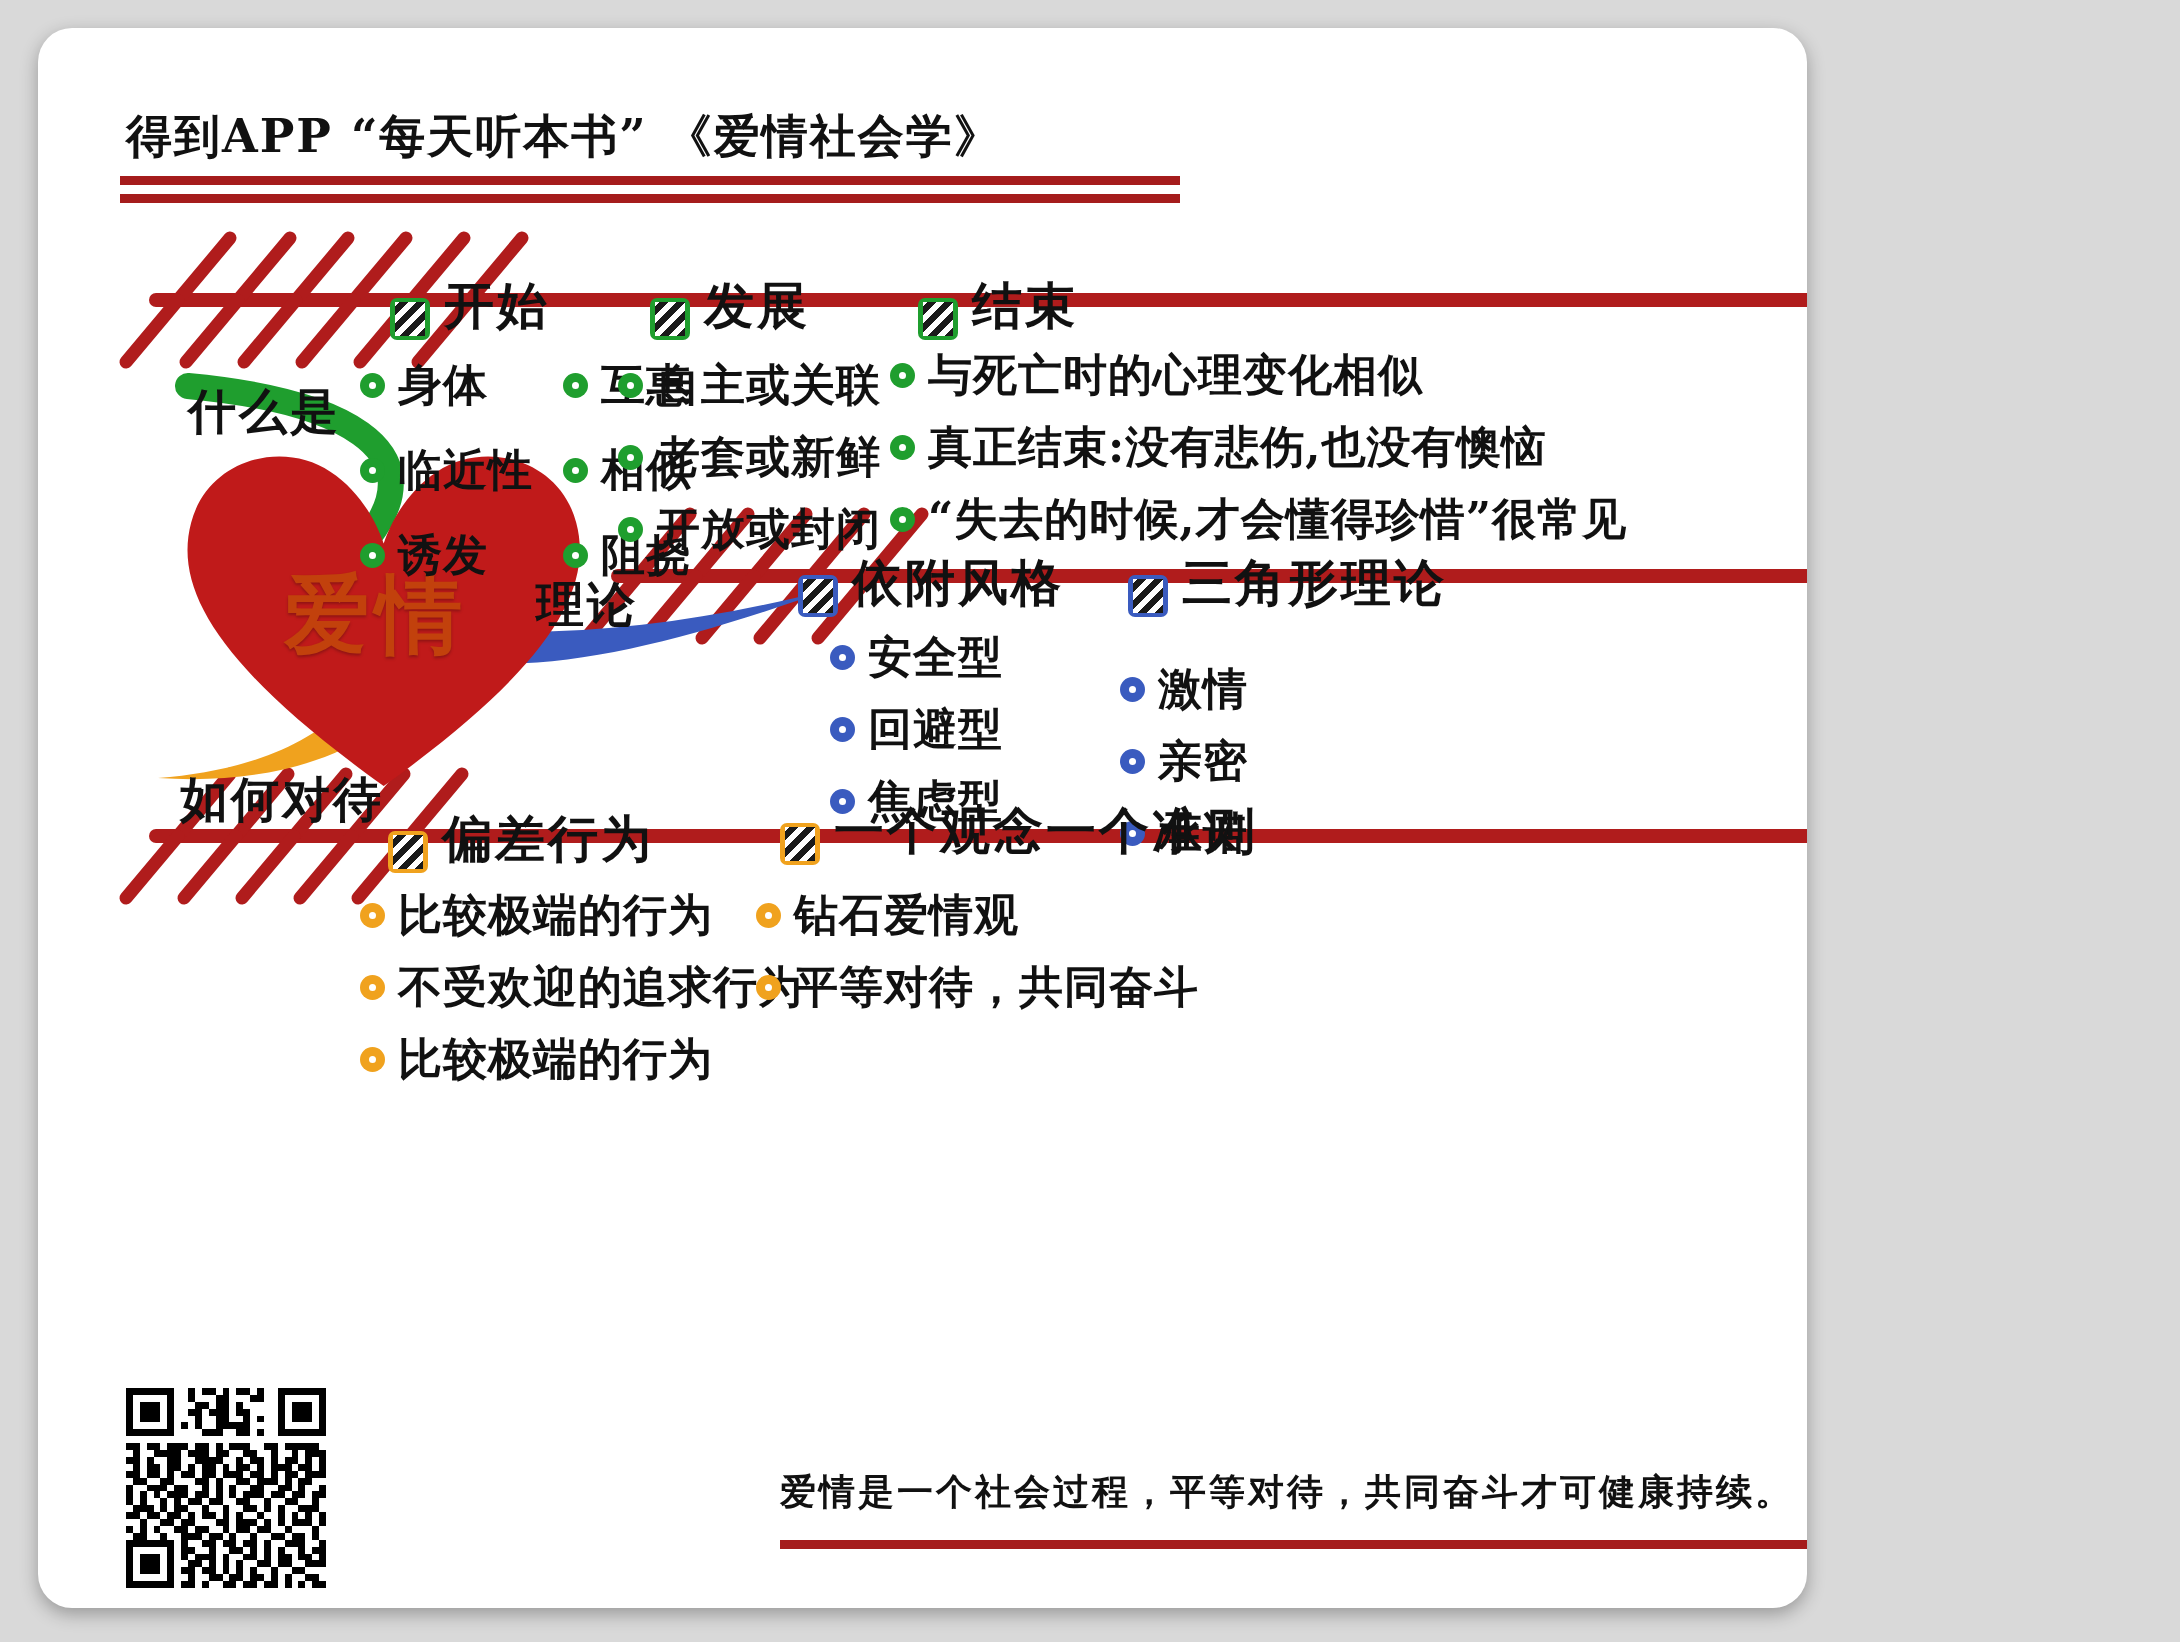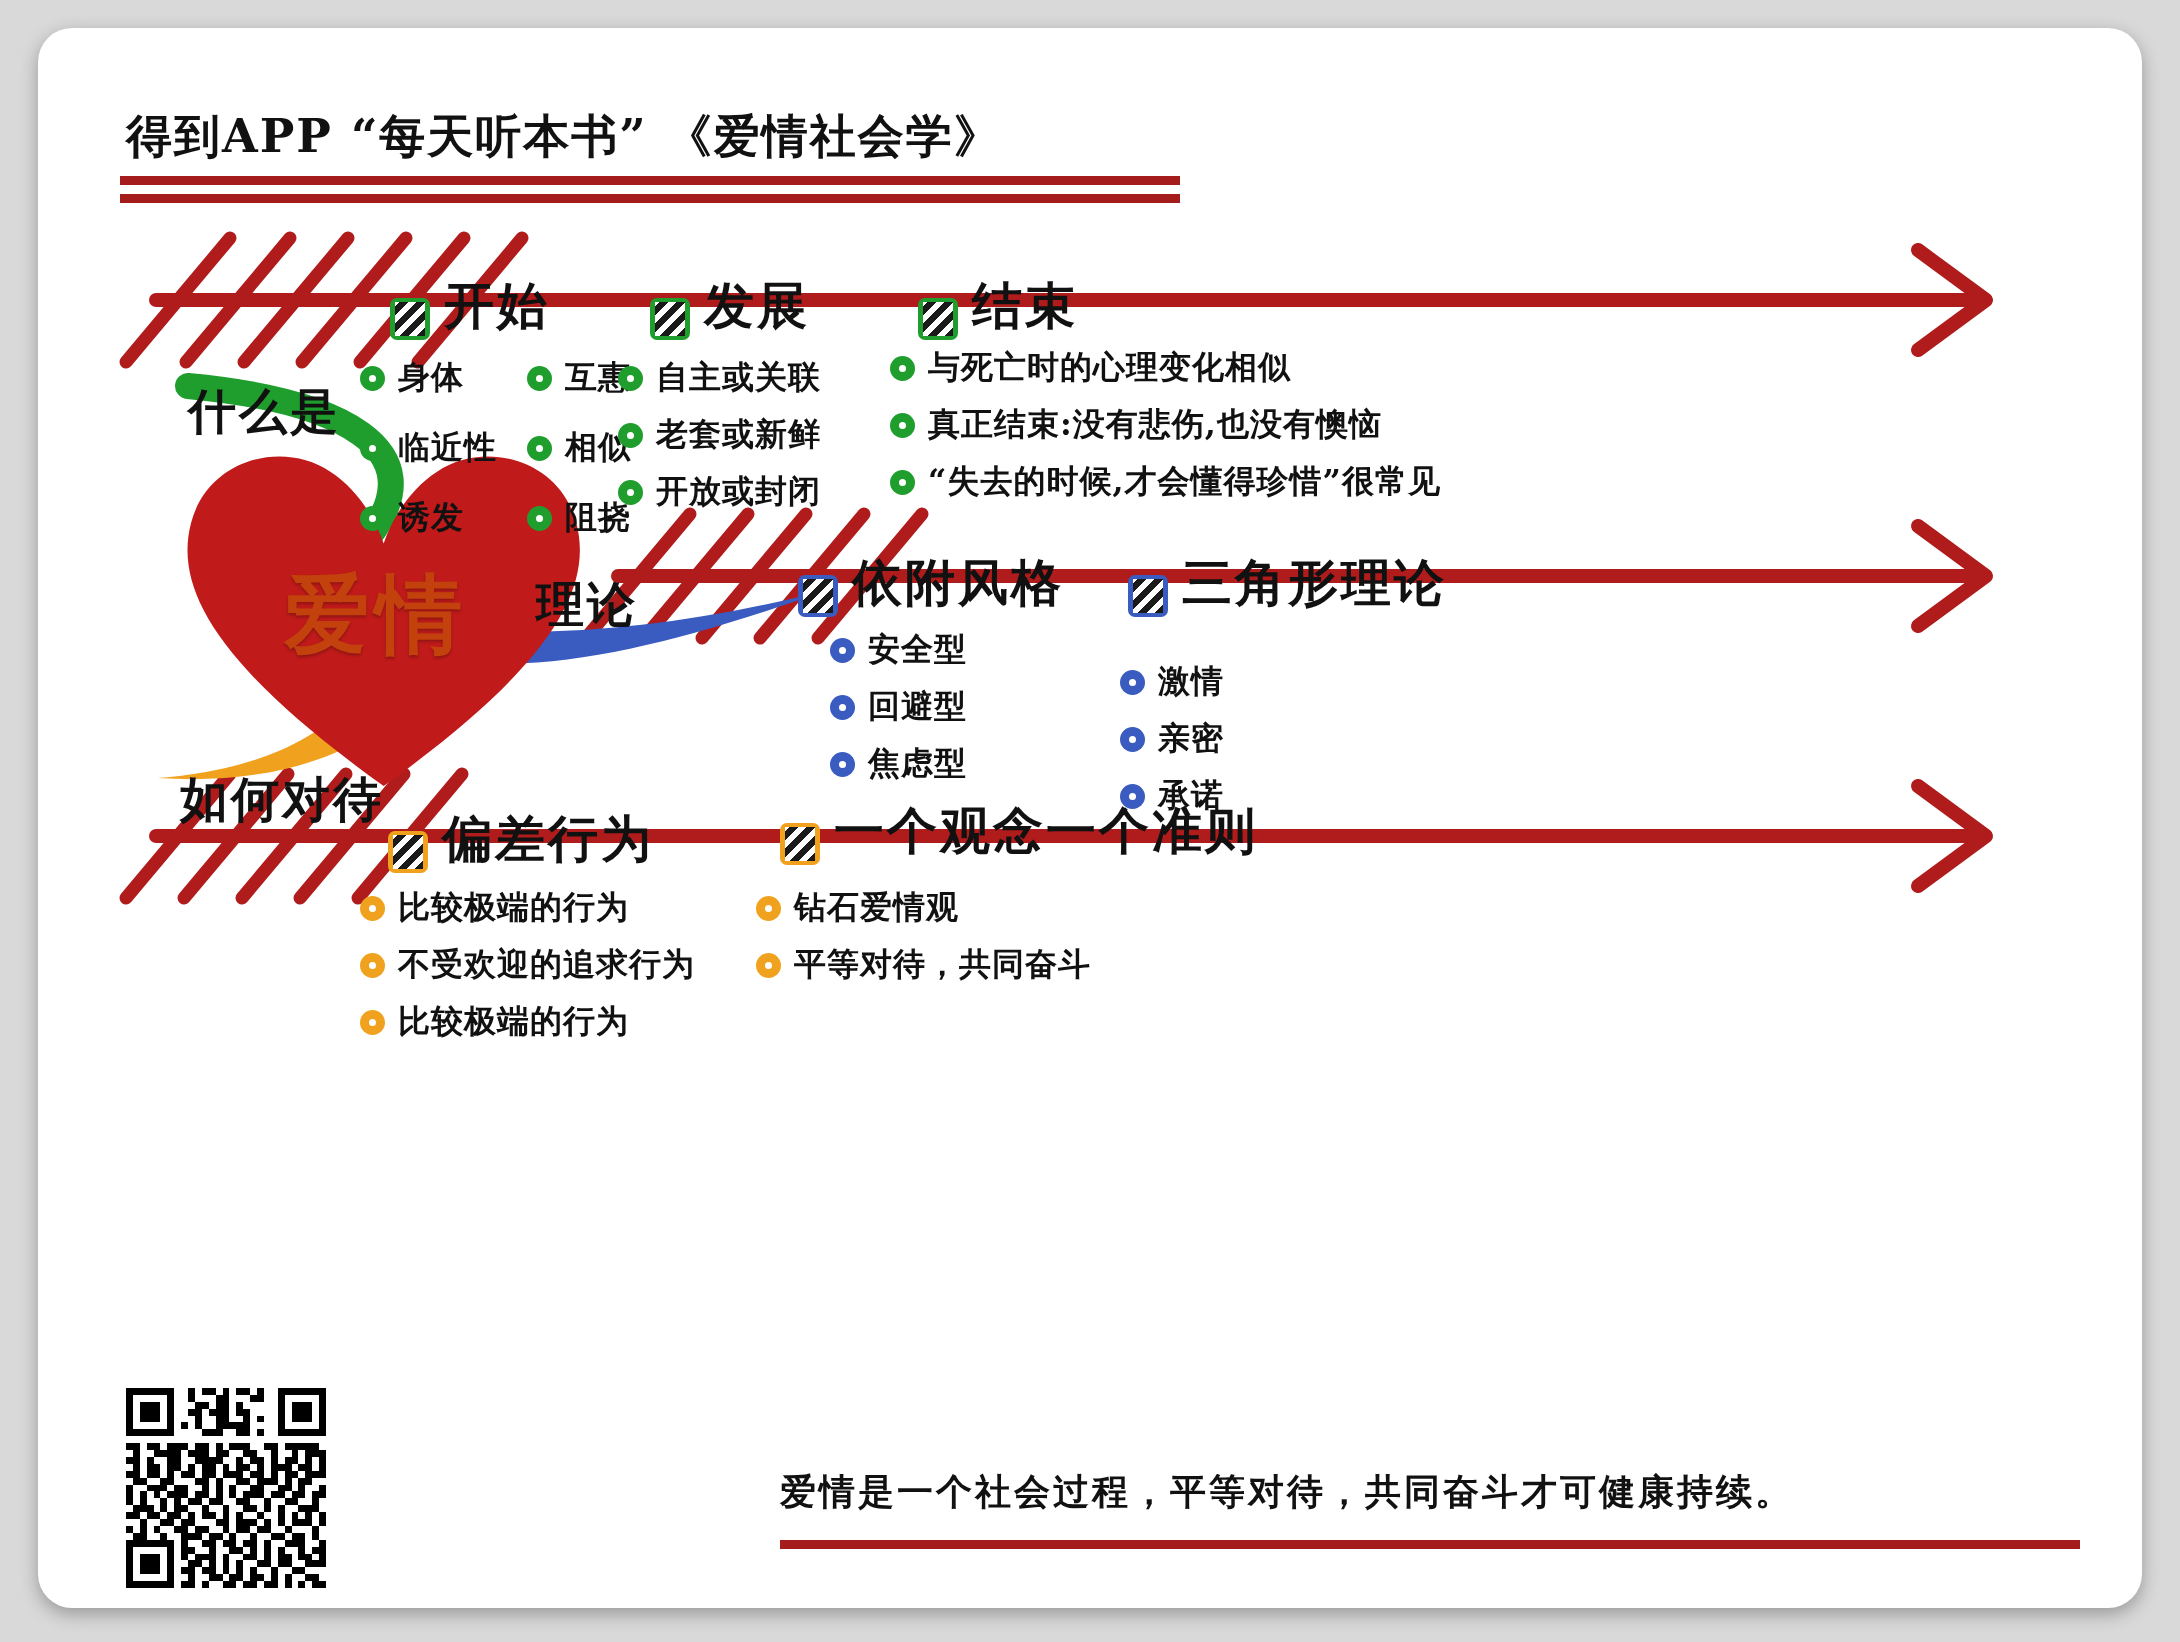--- a/index.html
+++ b/index.html
@@ -1,18 +1,18 @@
 <!DOCTYPE html>
 <html><head>
 <meta charset="utf-8">
 <style>
   html,body{margin:0;padding:0;background:#d8d8d8;}
   body{font-family:"DejaVu Sans","Liberation Sans",sans-serif;}
   #page{position:relative;width:2180px;height:1642px;background:#d9d9d9;overflow:hidden;}
-  #card{position:absolute;left:38px;top:28px;width:2104px;height:1580px;background:#fff;
+  #card{position:absolute;left:38px;top:28px;width:1769px;height:1580px;background:#fff;
         border-radius:34px;box-shadow:0 6px 18px rgba(0,0,0,.30);overflow:hidden;}
 
   
   .hdr-text{position:absolute;left:88px;top:78px;font-size:46px;color:#111;white-space:nowrap;
             font-family:"DejaVu Serif","Liberation Serif",serif;font-weight:700;letter-spacing:2px;}
   .hdr-rule{position:absolute;left:82px;width:1060px;height:9px;background:#a51c1c;}
   .hdr-rule.r1{top:148px;}
   .hdr-rule.r2{top:166px;}
 
   
@@ -35,21 +35,21 @@
     background:repeating-linear-gradient(-45deg,#1a1a1a 0 6px,#fff 6px 12px);}
   .topic-label{font-size:50px;color:#111;font-weight:700;letter-spacing:3px;
                font-family:"DejaVu Serif","Liberation Serif",serif;}
 
   
   .blist{position:absolute;}
   .bitem{display:flex;align-items:center;gap:13px;margin-bottom:13px;white-space:nowrap;}
   .dot{width:25px;height:25px;border-radius:50%;flex:0 0 auto;position:relative;}
   .dot::after{content:"";position:absolute;left:9px;top:9px;width:7px;height:7px;
               border-radius:50%;background:#fff;}
-  .btxt{font-size:32px;color:#111;font-weight:700;letter-spacing:1px;
+  .btxt{font-size:44px;color:#111;font-weight:700;letter-spacing:1px;
         font-family:"DejaVu Serif","Liberation Serif",serif;}
 
   
   .bgrid{position:absolute;display:grid;grid-template-columns:auto auto;column-gap:30px;row-gap:13px;}
 
   
   .foot-text{position:absolute;left:742px;top:1440px;font-size:36px;color:#111;white-space:nowrap;
              font-weight:700;letter-spacing:3px;font-family:"DejaVu Serif","Liberation Serif",serif;}
   .foot-rule{position:absolute;left:742px;top:1512px;width:1300px;height:9px;background:#a51c1c;}
 

